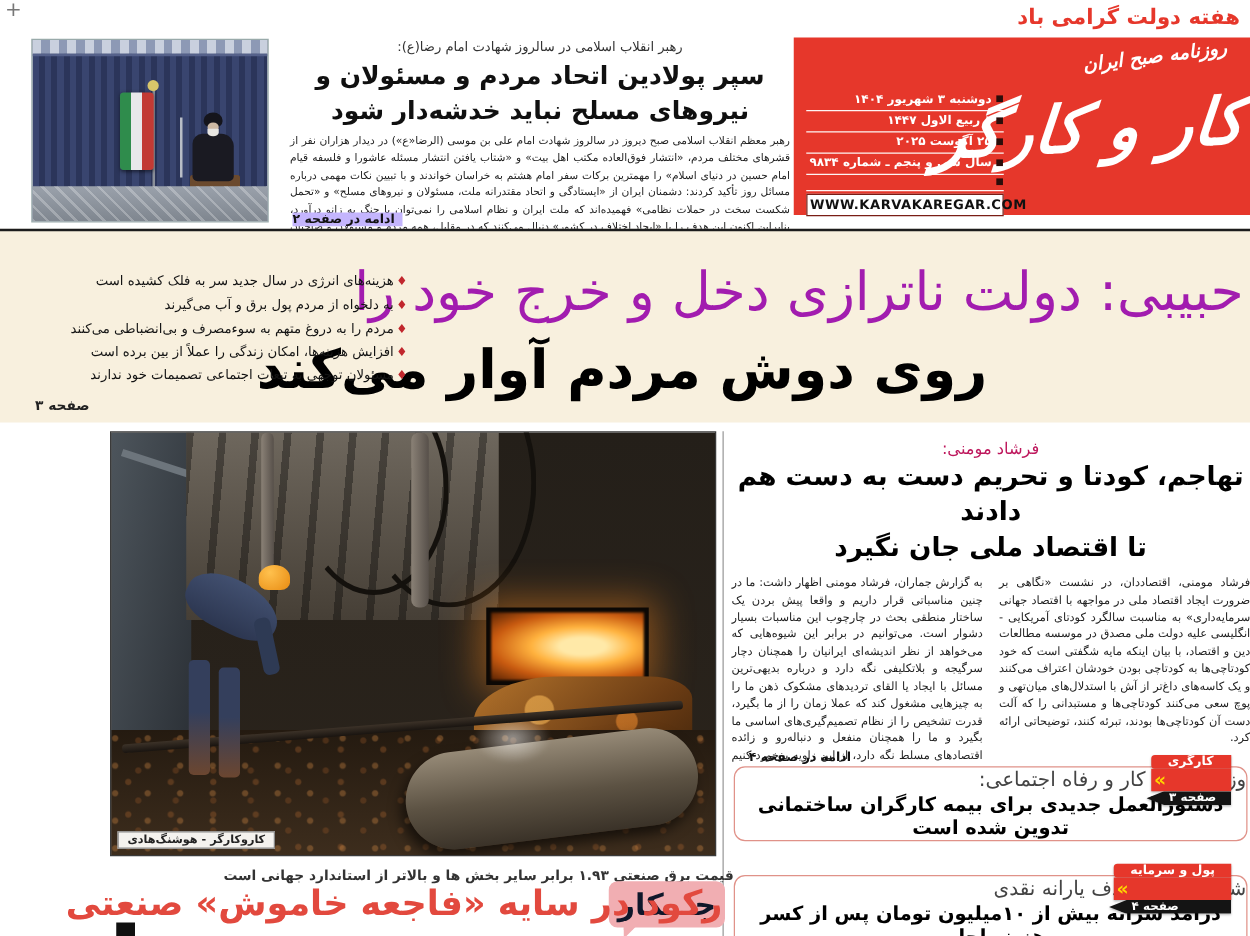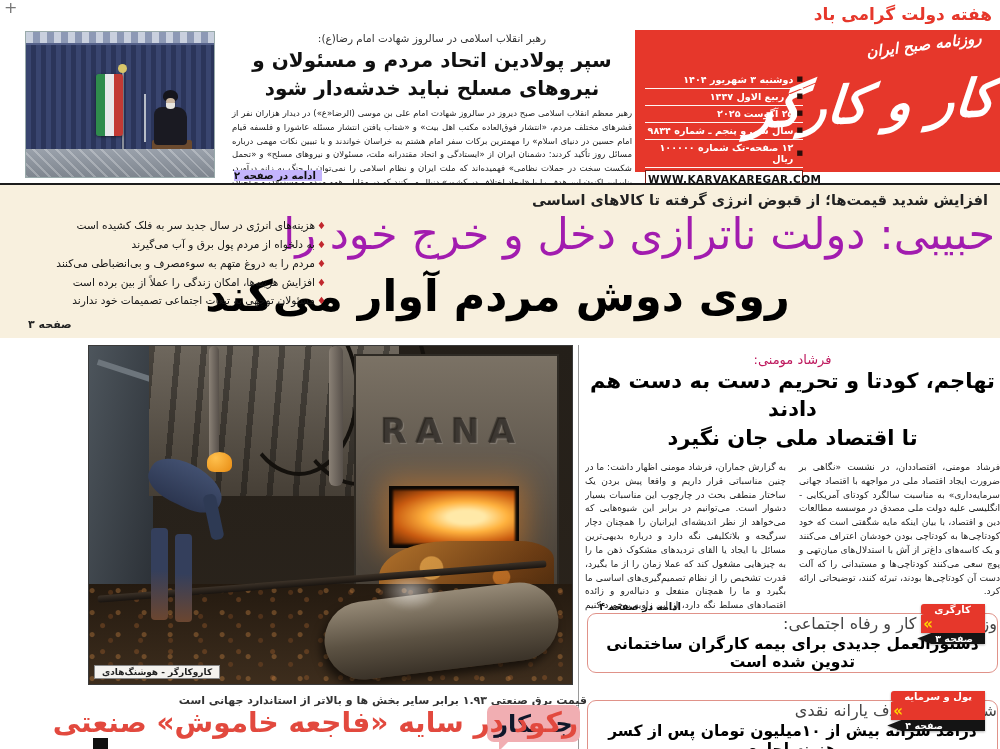--- a/index.html
+++ b/index.html
@@ -224,21 +224,20 @@
       <div class="mast-date-line">
           <span class="sq">■</span>
           <span>۲۵ آگوست ۲۰۲۵</span>
         </div>
       <div class="mast-date-line">
           <span class="sq">■</span>
           <span>سال سی و پنجم ـ شماره ۹۸۳۴</span>
         </div>
       <div class="mast-date-line">
           <span class="sq">■</span>
-          <span>۱۲ صفحه-تک شماره ۱۰۰۰۰۰ ریال</span>
         </div>
       <div class="mast-site">WWW.KARVAKAREGAR.COM</div>
     </div>
   </div>
 
   <div class="abs leader-photo">
     <div class="leader-valance"></div>
     <div class="flag-pole"></div>
     <div class="flag-finial"></div>
     <div class="flag-cloth"></div>
@@ -254,44 +253,40 @@
   </div>
 
   <div class="abs lead-article">
     <div class="lead-kicker">رهبر انقلاب اسلامی در سالروز شهادت امام رضا(ع):</div>
     <div class="lead-headline">سپر پولادین اتحاد مردم و مسئولان و نیروهای مسلح نباید خدشه‌دار شود</div>
     <div class="lead-body">رهبر معظم انقلاب اسلامی صبح دیروز در سالروز شهادت امام علی بن موسی (الرضا«ع») در دیدار هزاران نفر از قشرهای مختلف مردم، «انتشار فوق‌العاده مکتب اهل بیت» و «شتاب یافتن انتشار مسئله عاشورا و فلسفه قیام امام حسین در دنیای اسلام» را مهمترین برکات سفر امام هشتم به خراسان خواندند و با تبیین نکات مهمی درباره مسائل روز تأکید کردند: دشمنان ایران از «ایستادگی و اتحاد مقتدرانه ملت، مسئولان و نیروهای مسلح» و «تحمل شکست سخت در حملات نظامی» فهمیده‌اند که ملت ایران و نظام اسلامی را نمی‌توان با جنگ به زانو درآورد، بنابراین اکنون این هدف را با «ایجاد اختلاف در کشور» دنبال می‌کنند که در مقابل، همه مردم و مسئولان و صاحبان حرف و قلم باید با همه وجود «سپر پولادین اتحاد مقدس و عظیم ملت» را حفظ و تقویت کنند.</div>
     <div class="lead-more">ادامه در صفحه ۲</div>
   </div>
 
   <div class="abs main-section">
-    <div class="main-kicker">افزایش شدید قیمت‌ها؛ از قبوض انرژی گرفته تا کالاهای اساسی</div>
     <div class="main-headline-1">حبیبی: دولت ناترازی دخل و خرج خود را</div>
     <div class="main-headline-2">روی دوش مردم آوار می‌کند</div>
     <div class="main-bullets">
       <div class="main-bullet"><span class="dia">♦</span><span>هزینه‌های انرژی در سال جدید سر به فلک کشیده است</span></div>
       <div class="main-bullet"><span class="dia">♦</span><span>به دلخواه از مردم پول برق و آب می‌گیرند</span></div>
       <div class="main-bullet"><span class="dia">♦</span><span>مردم را به دروغ متهم به سوءمصرف و بی‌انضباطی می‌کنند</span></div>
       <div class="main-bullet"><span class="dia">♦</span><span>افزایش هزینه‌ها، امکان زندگی را عملاً از بین برده است</span></div>
       <div class="main-bullet"><span class="dia">♦</span><span>مسئولان توجهی به تبعات اجتماعی تصمیمات خود ندارند</span></div>
     </div>
     <div class="main-pageref">صفحه ۳</div>
   </div>
 
   <div class="abs indus-photo">
     <div class="ip-left-struct"></div>
     <div class="ip-beam"></div>
     <div class="ip-top-mach"></div>
     <div class="ip-cable" style="left:150px; top:-40px; width:120px; height:170px;"></div>
     <div class="ip-cable" style="left:200px; top:-60px; width:140px; height:200px;"></div>
     <div class="ip-pipe" style="left:240px; top:0; width:14px; height:140px;"></div>
     <div class="ip-pipe" style="left:120px; top:0; width:10px; height:120px;"></div>
-    <div class="ip-right-block">
-      <div class="ip-rana">RANA</div>
-    </div>
     <div class="ip-furnace">
       <div class="ip-glow"></div>
     </div>
     <div class="ip-spill"></div>
     <div class="ip-ground"></div>
     <div class="ip-log"></div>
     <div class="ip-steam"></div>
     <div class="ip-rod"></div>
     <div class="ip-worker-legs"></div>
     <div class="ip-worker-legs l2"></div>

